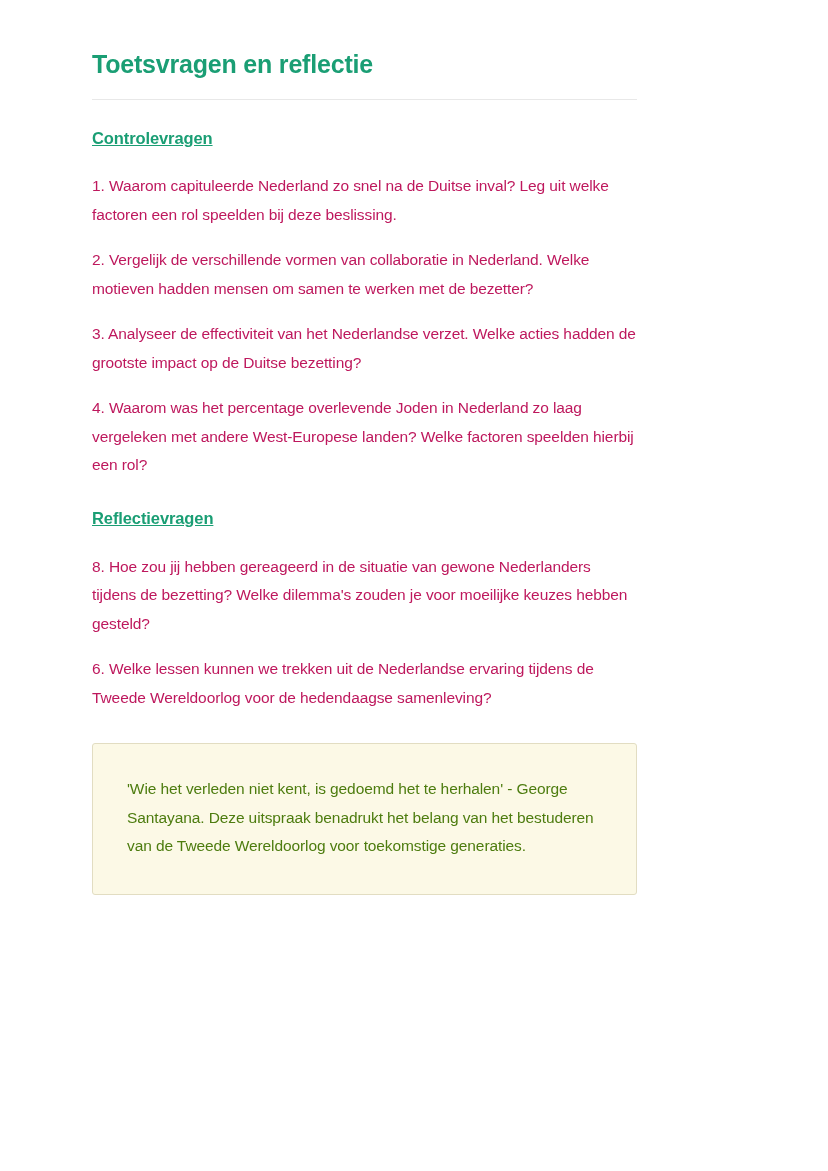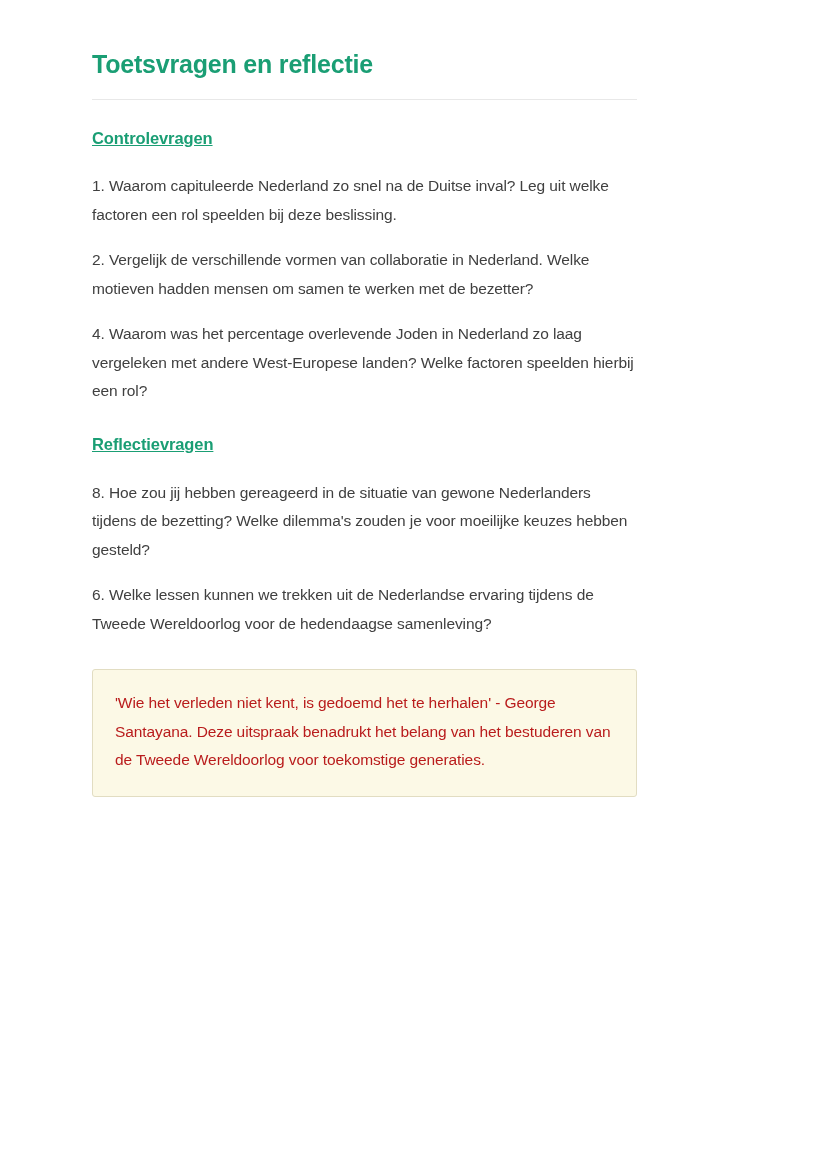--- a/index.html
+++ b/index.html
@@ -41,57 +41,58 @@
     line-height: 1.25;
     font-weight: 700;
     color: #1a9e74;
     letter-spacing: -0.1px;
     text-decoration: underline;
   }
   .question {
     margin: 24px 0 0 0;
     font-size: 15.5px;
     line-height: 28.5px;
-    color: #404040;
+    color: #be185d;
     letter-spacing: -0.1px;
   }
   .question + .question {
     margin-top: 17px;
   }
   .quote-box {
     margin: 31px 0 0 0;
     background: #fcf9e6;
     border: 1px solid #e2ddc2;
     border-radius: 3px;
     padding: 19px 22px 21px 22px;
     box-sizing: border-box;
   }
   .quote-text {
-    margin: 0;
+    margin: 12px;
     font-size: 15.5px;
     line-height: 28.5px;
-    color: #b91c1c;
+    color: #4d7c0f;
     letter-spacing: -0.1px;
   }
 </style>
 </head>
 <body>
 
 <div class="page">
 
   <h1 class="page-title">Toetsvragen en reflectie</h1>
 
   <hr class="title-divider">
 
   <h2 class="section-heading">Controlevragen</h2>
 
   <p class="question">1. Waarom capituleerde Nederland zo snel na de Duitse inval? Leg uit welke factoren een rol speelden bij deze beslissing.</p>
 
   <p class="question">2. Vergelijk de verschillende vormen van collaboratie in Nederland. Welke motieven hadden mensen om samen te werken met de bezetter?</p>
 
+  <p class="question">3. Analyseer de effectiviteit van het Nederlandse verzet. Welke acties hadden de grootste impact op de Duitse bezetting?</p>
 
   <p class="question">4. Waarom was het percentage overlevende Joden in Nederland zo laag vergeleken met andere West-Europese landen? Welke factoren speelden hierbij een rol?</p>
 
   <h2 class="section-heading">Reflectievragen</h2>
 
   <p class="question">8. Hoe zou jij hebben gereageerd in de situatie van gewone Nederlanders tijdens de bezetting? Welke dilemma's zouden je voor moeilijke keuzes hebben gesteld?</p>
 
   <p class="question">6. Welke lessen kunnen we trekken uit de Nederlandse ervaring tijdens de Tweede Wereldoorlog voor de hedendaagse samenleving?</p>
 
   <div class="quote-box">

